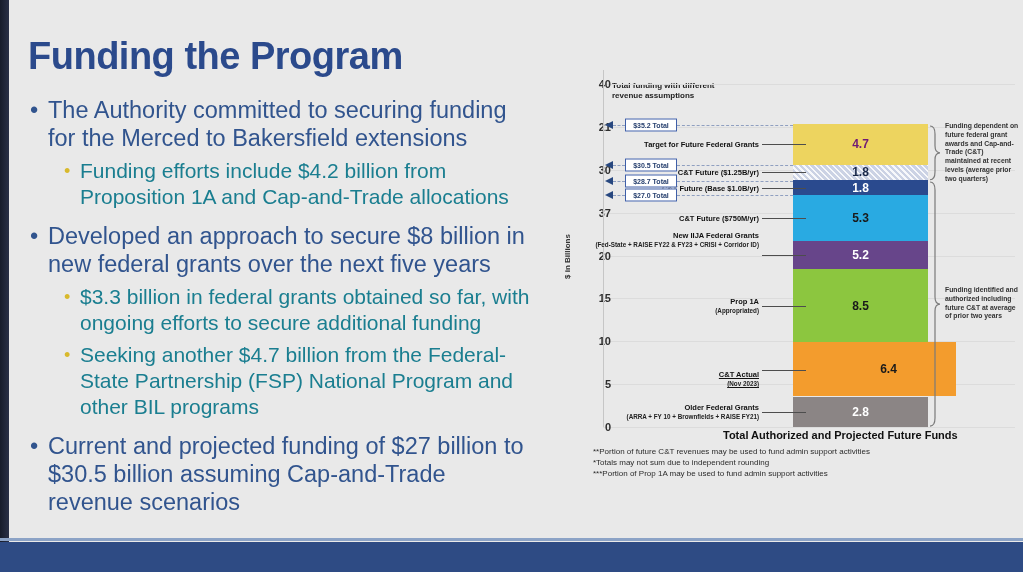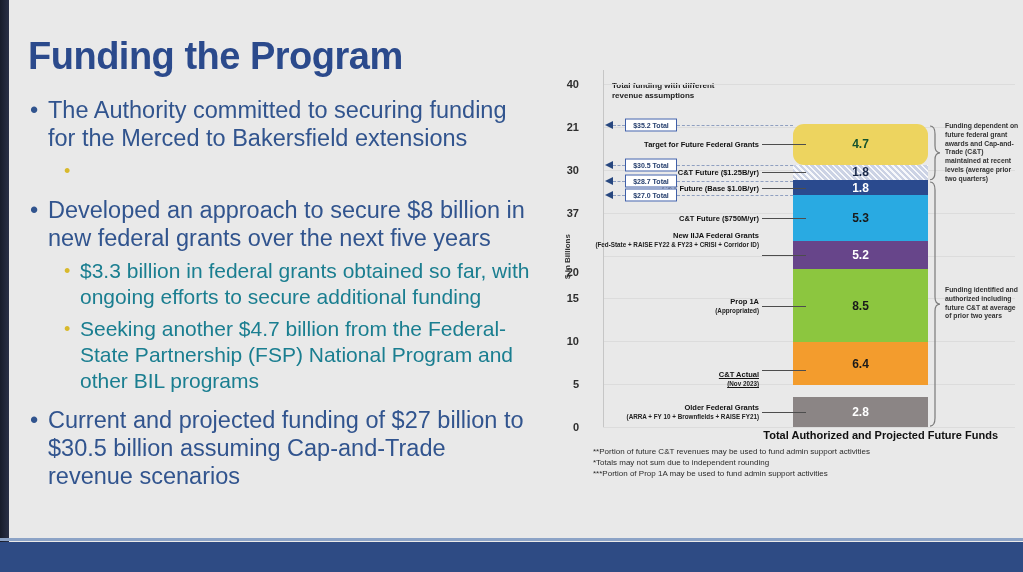--- a/index.html
+++ b/index.html
@@ -13,21 +13,21 @@
   .bullets{position:absolute;left:30px;top:84px;width:545px;}
   .bullet-item{display:flex;align-items:flex-start;white-space:nowrap;}
   .bullet-item.b1{margin-top:12px;color:#31548e;font-size:23.5px;line-height:28px;}
   .bullet-item.b2{margin-top:6px;margin-left:34px;color:#1a7e90;font-size:21px;line-height:26px;}
   .bullet-item .marker{width:18px;flex:0 0 18px;}
   .bullet-item.b2 .marker{width:16px;flex:0 0 16px;color:#d8b92c;font-size:18px;}
   
   #chart{position:absolute;left:563px;top:57px;width:460px;height:470px;}
   .gridline{position:absolute;height:1px;background:#dcdcdc;left:40px;width:412px;}
   .axis-v{position:absolute;left:40px;top:13px;width:1px;height:357px;background:#c6c6c6;}
-  .ytick{position:absolute;right:444px;width:36px;text-align:right;font-size:11px;
+  .ytick{position:absolute;right:412px;width:36px;text-align:right;font-size:11px;
        font-weight:bold;color:#2e2e2e;transform:translateY(-50%);}
   .ylabel{position:absolute;left:0px;top:150px;height:100px;writing-mode:vertical-rl;
        transform:rotate(180deg);font-size:8px;font-weight:bold;color:#333;text-align:center;}
   .chart-note{position:absolute;left:49px;top:24px;width:118px;font-size:8px;
        font-weight:bold;color:#1d1d1d;line-height:10px;}
   .seg{position:absolute;left:230px;width:135px;display:flex;align-items:center;
        justify-content:center;font-size:12px;font-weight:bold;}
   .seg.hatched{background-image:repeating-linear-gradient(45deg,
        rgba(255,255,255,.85) 0 1.6px, rgba(255,255,255,0) 1.6px 4.2px);}
   .seg-label{position:absolute;left:6px;width:190px;text-align:right;
@@ -36,41 +36,42 @@
   .connector{position:absolute;left:199px;width:44px;height:1px;background:#4d4d4d;}
   .total-arrow{position:absolute;left:42px;width:0;height:0;border-top:4px solid transparent;
        border-bottom:4px solid transparent;border-right:8px solid #27477f;transform:translateY(-50%);}
   .dash{position:absolute;height:0;border-top:1px dashed #8f9fc0;}
   .total-box{position:absolute;left:62px;width:52px;height:13px;background:#ffffff;
        border:1px solid #3f5fa8;box-sizing:border-box;transform:translateY(-50%);
        font-size:7px;font-weight:bold;color:#27406f;text-align:center;line-height:11px;}
   .brace{position:absolute;left:366px;width:12px;}
   .annotation{position:absolute;left:382px;width:76px;font-size:6.8px;line-height:8.8px;
        font-weight:600;color:#333;transform:translateY(-50%);}
-  .xtitle{position:absolute;left:160px;top:372px;width:275px;text-align:right;
+  .xtitle{position:absolute;left:160px;top:372px;width:275px;text-align:left;
        font-size:11px;font-weight:bold;color:#101010;}
   .footnotes{position:absolute;left:30px;top:389px;font-size:8px;color:#2b2b2b;line-height:11px;}
   
   .footer-stripe{position:absolute;left:0;top:538px;width:1023px;height:3px;background:#8ca3c6;}
   .footer-bar{position:absolute;left:0;top:542px;width:1023px;height:30px;background:#2e4b84;}
 </style>
 </head>
 <body>
 
 <div class="edge-stripe"></div>
 
 <h1 class="title">Funding the Program</h1>
 
 <div class="bullets">
     <div class="bullet-item b1">
       <span class="marker">•</span>
       <div class="btext">The Authority committed to securing funding<br>for the Merced to Bakersfield extensions</div>
     </div>
     <div class="bullet-item b2">
       <span class="marker">•</span>
+      <div class="btext">Funding efforts include $4.2 billion from<br>Proposition 1A and Cap-and-Trade allocations</div>
     </div>
     <div class="bullet-item b1">
       <span class="marker">•</span>
       <div class="btext">Developed an approach to secure $8 billion in<br>new federal grants over the next five years</div>
     </div>
     <div class="bullet-item b2">
       <span class="marker">•</span>
       <div class="btext">$3.3 billion in federal grants obtained so far, with<br>ongoing efforts to secure additional funding</div>
     </div>
     <div class="bullet-item b2">
@@ -95,31 +96,31 @@
     </div>
 <div class="gridline" style="top: 370px;"></div>
     <div class="ytick" style="top: 370px;">0</div>
     <div class="gridline" style="top: 327.125px;"></div>
     <div class="ytick" style="top: 327.125px;">5</div>
     <div class="gridline" style="top: 284.25px;"></div>
     <div class="ytick" style="top: 284.25px;">10</div>
     <div class="gridline" style="top: 241.375px;"></div>
     <div class="ytick" style="top: 241.375px;">15</div>
     <div class="gridline" style="top: 198.5px;"></div>
-    <div class="ytick" style="top: 198.5px; margin-top: 16px;">20</div>
+    <div class="ytick" style="top: 198.5px;">20</div>
     <div class="gridline" style="top: 155.625px;"></div>
     <div class="ytick" style="top: 155.625px;">37</div>
     <div class="gridline" style="top: 112.75px;"></div>
     <div class="ytick" style="top: 112.75px;">30</div>
     <div class="gridline" style="top: 69.875px;"></div>
     <div class="ytick" style="top: 69.875px;">21</div>
     <div class="gridline" style="top: 27px;"></div>
     <div class="ytick" style="top: 27px;">40</div>
     <div class="axis-v"></div>
-    <div class="seg" style="top: 67.3025px; height: 40.3025px; background: rgb(237, 212, 95); color: #14532d; border-radius: 11px;">
+    <div class="seg" style="top: 67.3025px; height: 40.3025px; background: rgb(237, 212, 95); color: #701a75;">
       <span>4.7</span>
     </div>
     <div class="seg-label" style="top: 87.4537px;">Target for Future Federal Grants</div>
     <div class="connector" style="top: 87.4537px;"></div>
     <div class="seg hatched" style="top: 107.605px; height: 15.435px; background-color: rgb(203, 210, 228); color: rgb(27, 42, 74);">
       <span>1.8</span>
     </div>
     <div class="seg-label" style="top: 115.322px;">C&amp;T Future ($1.25B/yr)</div>
     <div class="connector" style="top: 115.322px;"></div>
     <div class="seg" style="top: 123.04px; height: 15.435px; background: rgb(42, 74, 142); color: rgb(255, 255, 255);">
@@ -135,21 +136,21 @@
     <div class="seg" style="top: 183.923px; height: 28.2975px; background: rgb(103, 69, 138); color: rgb(255, 255, 255);">
       <span>5.2</span>
     </div>
     <div class="seg-label" style="top: 183px;">New IIJA Federal Grants<span class="seg-sublabel">(Fed-State + RAISE FY22 &amp; FY23 + CRISI + Corridor ID)</span></div>
     <div class="connector" style="top: 198.071px;"></div>
     <div class="seg" style="top: 212.22px; height: 72.8875px; background: rgb(140, 198, 63); color: rgb(26, 26, 26);">
       <span>8.5</span>
     </div>
     <div class="seg-label" style="top: 248.664px;">Prop 1A<span class="seg-sublabel">(Appropriated)</span></div>
     <div class="connector" style="top: 248.664px;"></div>
-    <div class="seg" style="top: 285.108px; height: 43px; background: rgb(243, 156, 45); color: rgb(26, 26, 26);">
+    <div class="seg" style="top: 285.108px; height: 54px; background: rgb(243, 156, 45); color: rgb(26, 26, 26); padding-left: 28px;">
       <span>6.4</span>
     </div>
     <div class="seg-label" style="top: 322px; text-decoration: underline;">C&amp;T Actual<span class="seg-sublabel">(Nov 2023)</span></div>
     <div class="connector" style="top: 312.548px;"></div>
     <div class="seg" style="top: 339.988px; height: 30.0125px; background: rgb(139, 133, 133); color: rgb(255, 255, 255);">
       <span>2.8</span>
     </div>
     <div class="seg-label" style="top: 354.994px;">Older Federal Grants<span class="seg-sublabel">(ARRA + FY 10 + Brownfields + RAISE FY21)</span></div>
     <div class="connector" style="top: 354.994px;"></div>
     <div class="total-arrow" style="top: 68.16px;"></div>

